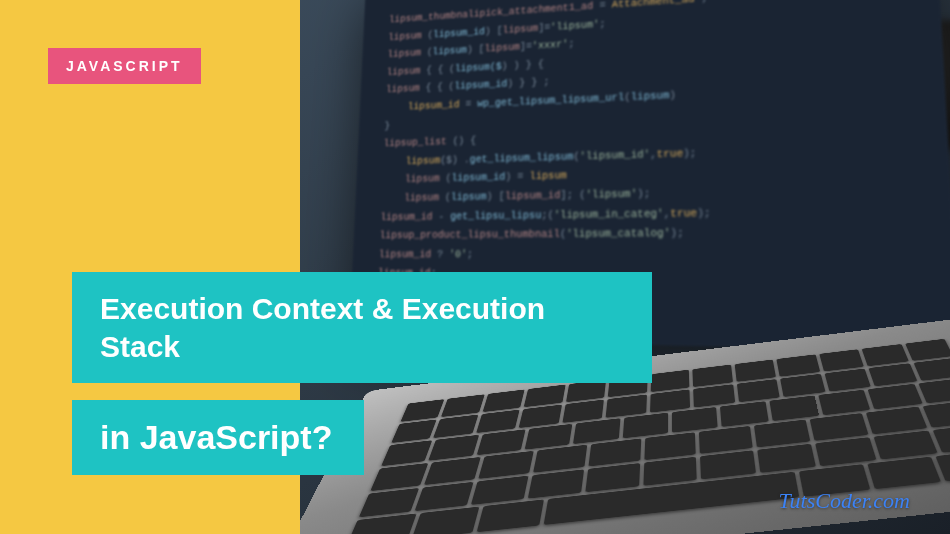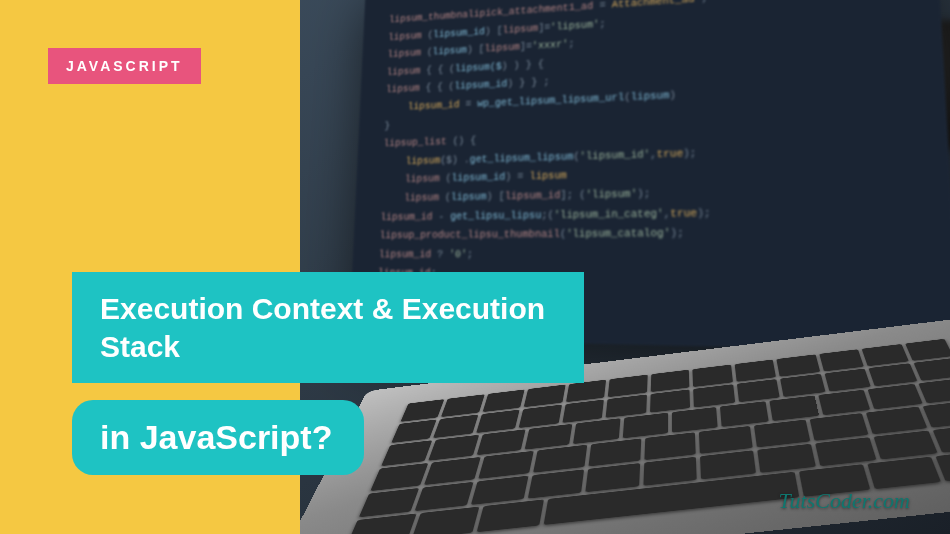--- a/index.html
+++ b/index.html
@@ -117,44 +117,43 @@
       color: #ffffff;
       padding: 10px 18px;
       font-size: 14px;
       font-weight: 600;
       letter-spacing: 3px;
     }
     .title-box-1 {
       position: absolute;
       top: 272px;
       left: 72px;
-      width: 512px;
+      width: 580px;
       background: #1ec3c3;
       color: #ffffff;
       padding: 18px 28px;
       font-size: 30px;
       font-weight: 700;
       line-height: 1.25;
     }
     .title-box-2 {
       position: absolute;
       top: 400px;
       left: 72px;
       background: #1ec3c3;
       color: #ffffff;
       padding: 18px 32px 18px 28px;
       font-size: 34px;
       font-weight: 700;
-      border-radius: 21px;
     }
     .watermark {
       position: absolute;
       bottom: 20px;
       right: 40px;
-      color: #0f766e;
+      color: #3b82f6;
       font-size: 22px;
       font-style: italic;
       font-family: Georgia, serif;
       text-shadow: 0 1px 3px rgba(0,0,0,0.5);
     }
   </style>
 </head>
 <body>
 
 <div class="background"></div>

